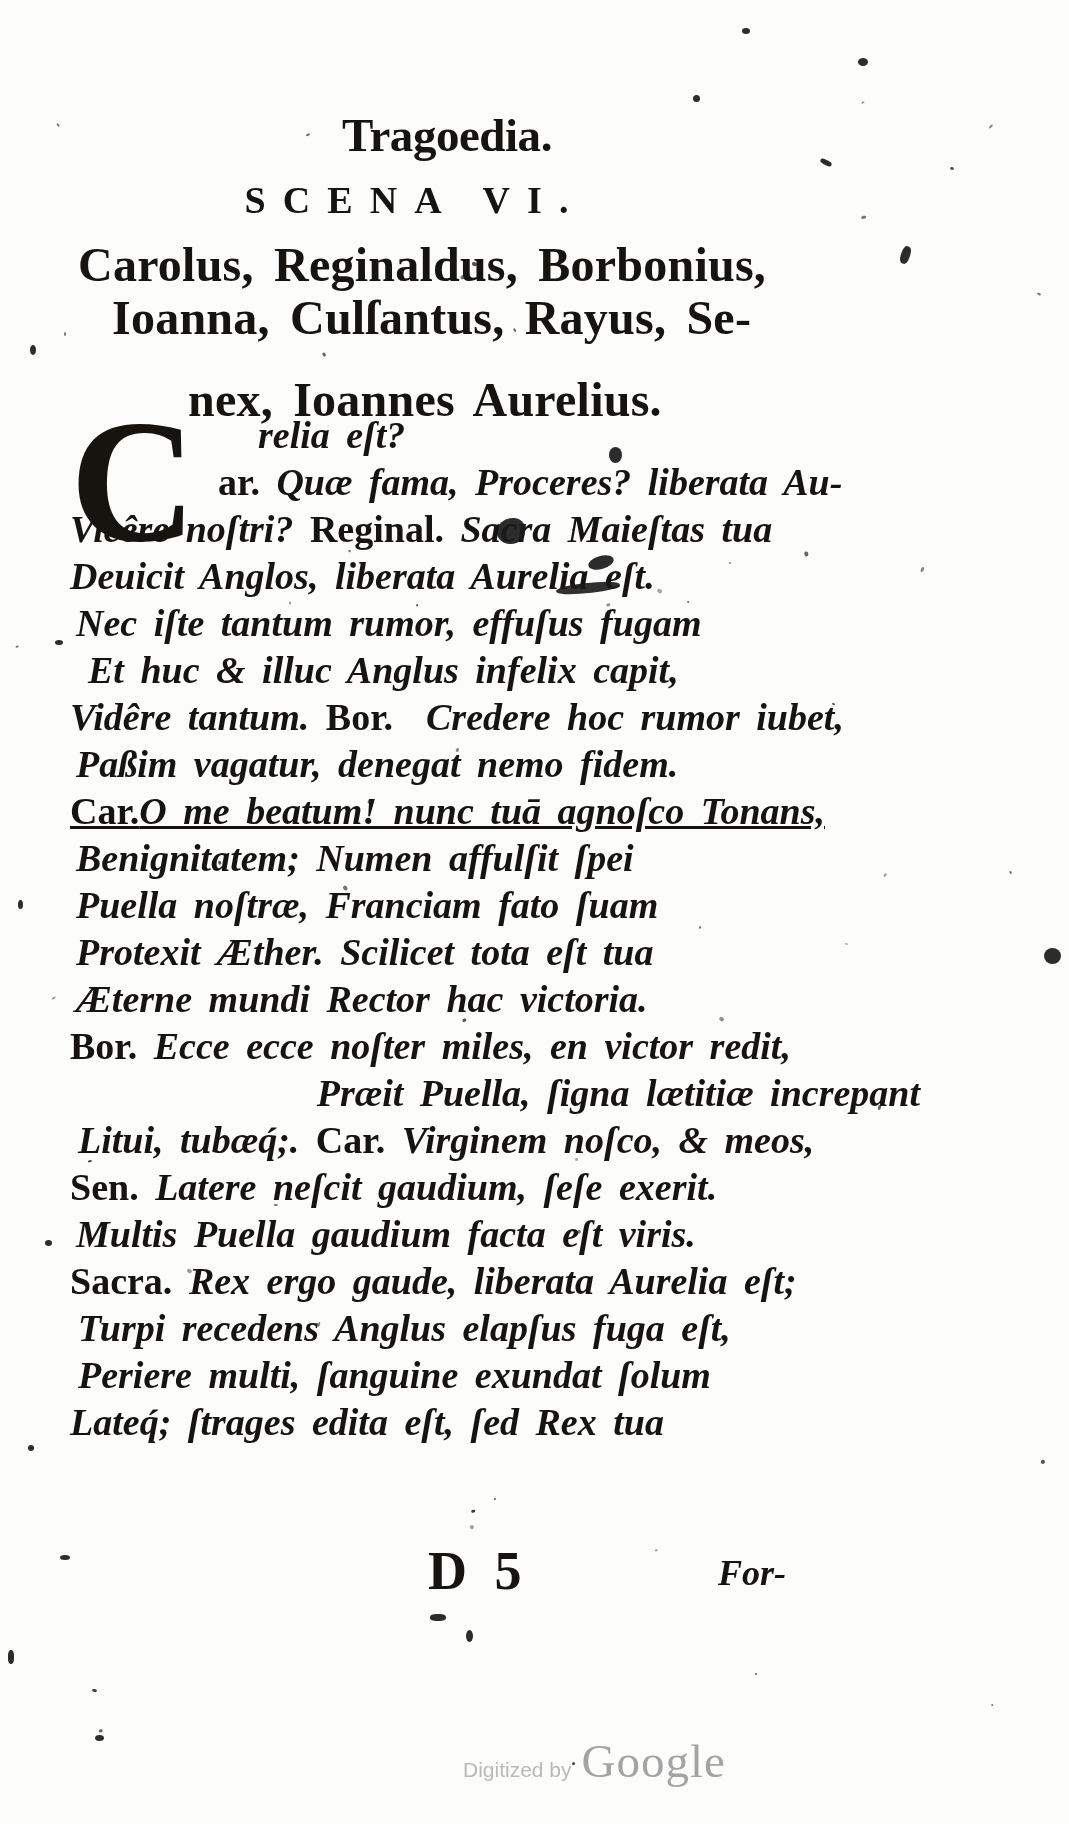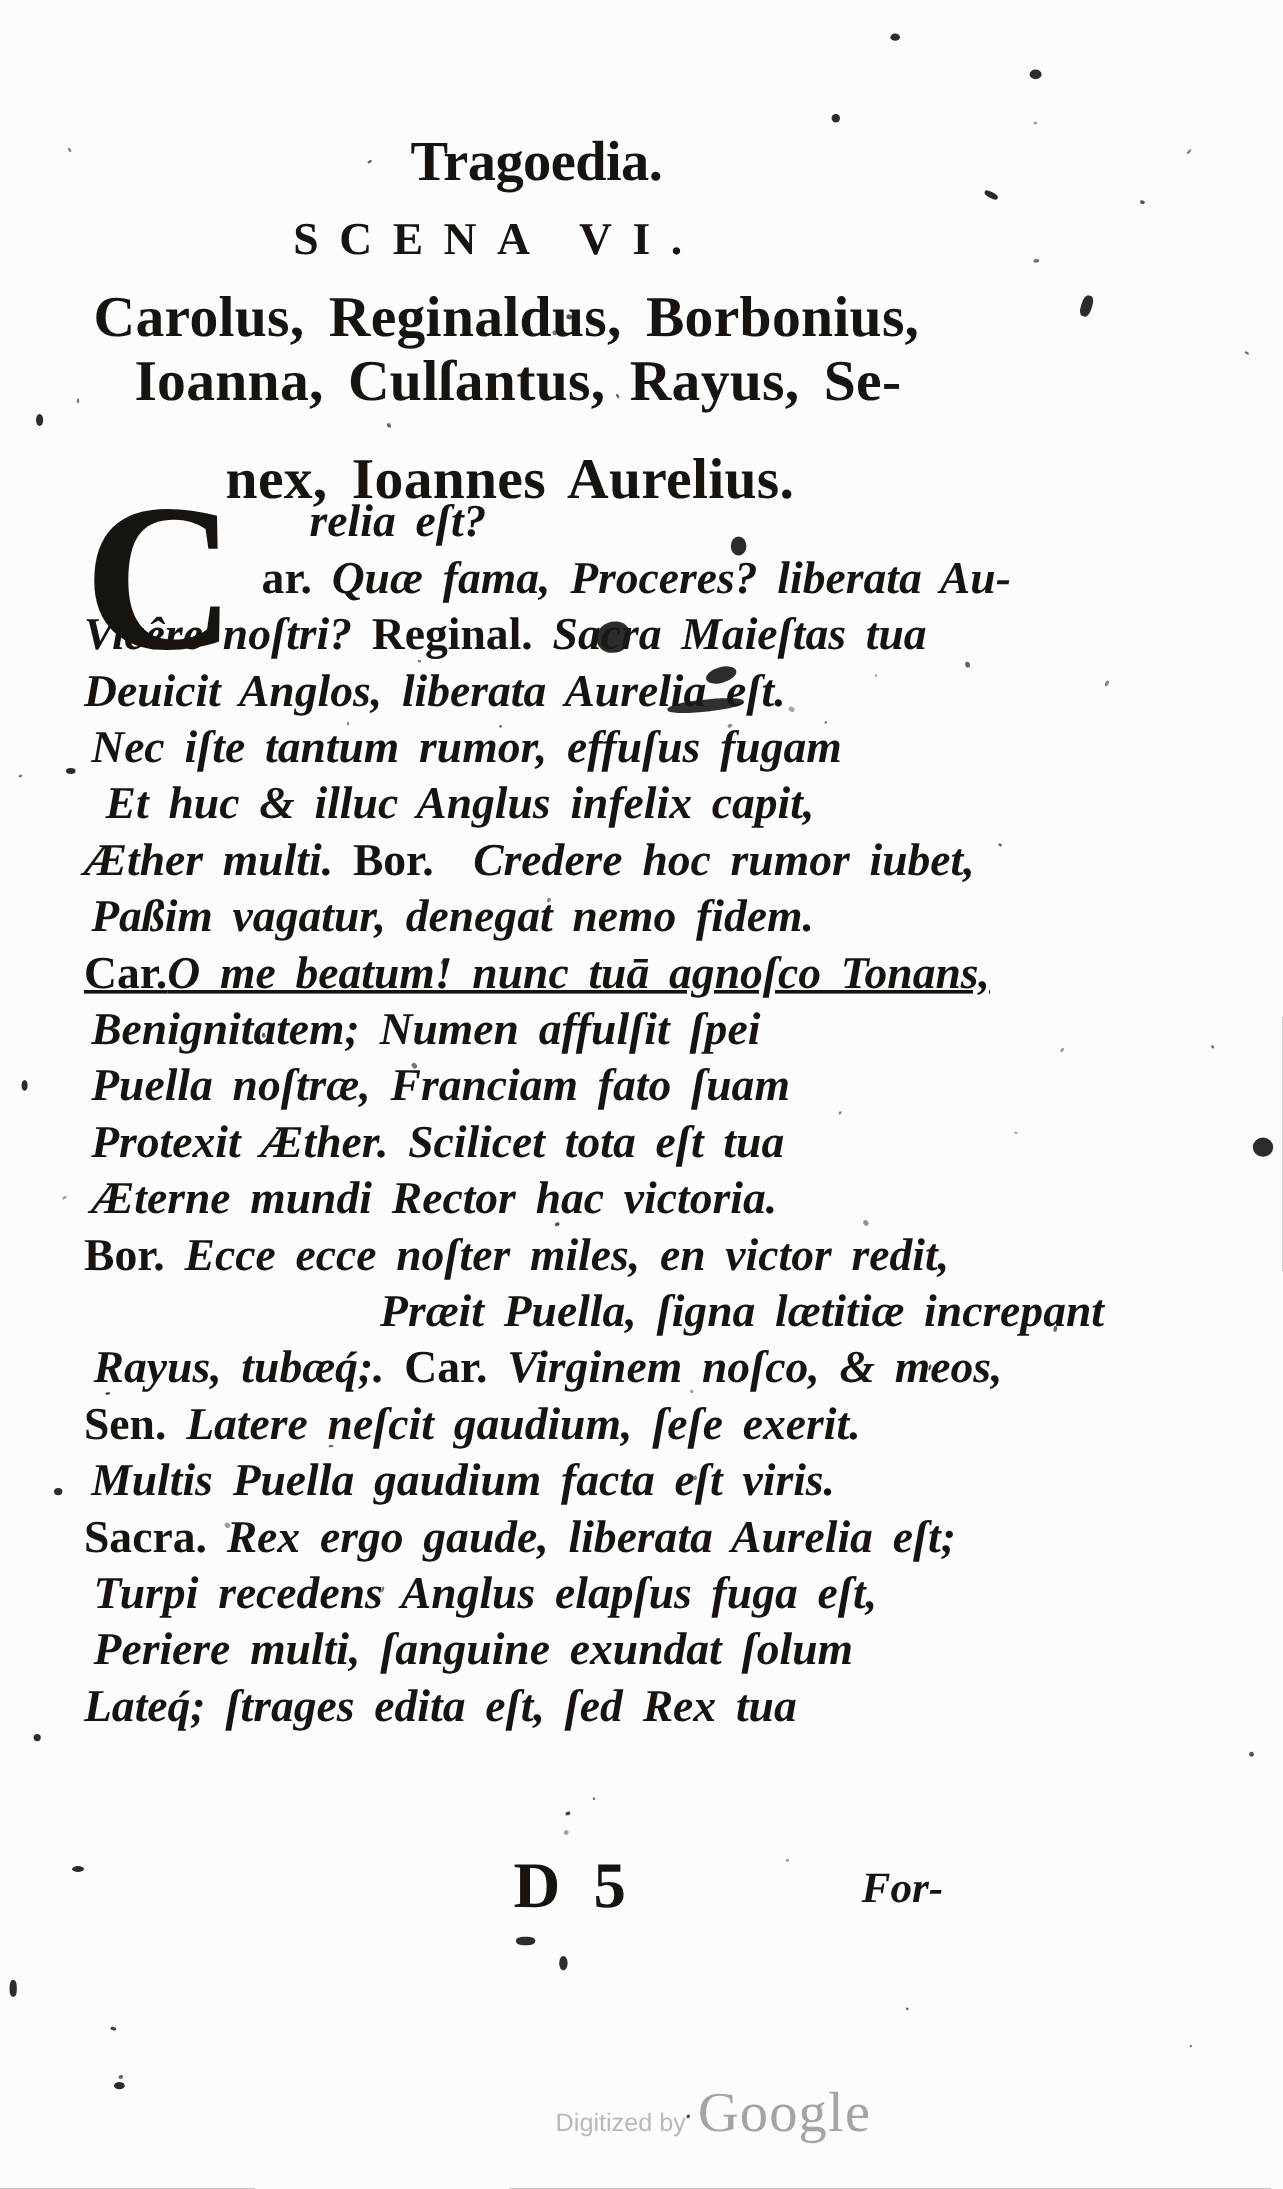--- a/index.html
+++ b/index.html
@@ -84,30 +84,30 @@
 
     <div class="body-block">
       <div class="drop-cap">C</div>
       <div id="body-lines">
           <div class="bodyline" style="padding-left: 188px;"><span class="ital">relia eſt?</span></div>
           <div class="bodyline" style="padding-left: 148px;"><span class="rom">ar. </span><span class="ital">Quæ fama, Proceres? liberata Au-</span></div>
           <div class="bodyline" style="padding-left: 0px;"><span class="ital">Vicêre noſtri? </span><span class="rom">Reginal.</span><span class="ital"> Sacra Maieſtas tua</span></div>
           <div class="bodyline" style="padding-left: 0px;"><span class="ital">Deuicit Anglos, liberata Aurelia eſt.</span></div>
           <div class="bodyline" style="padding-left: 6px;"><span class="ital">Nec iſte tantum rumor, effuſus fugam</span></div>
           <div class="bodyline" style="padding-left: 18px;"><span class="ital">Et huc &amp; illuc Anglus infelix capit,</span></div>
-          <div class="bodyline" style="padding-left: 0px;"><span class="ital">Æther multi. </span><span class="rom">Bor.</span><span class="ital">  Credere hoc rumor iubet,</span></div>
+          <div class="bodyline" style="padding-left: 0px;"><span class="ital">Vidêre tantum. </span><span class="rom">Bor.</span><span class="ital">  Credere hoc rumor iubet,</span></div>
           <div class="bodyline" style="padding-left: 6px;"><span class="ital">Paßim vagatur, denegat nemo fidem.</span></div>
           <div class="bodyline" style="padding-left: 0px; text-decoration: underline;"><span class="rom">Car.</span><span class="ital">O me beatum! nunc tuā agnoſco Tonans,</span></div>
           <div class="bodyline" style="padding-left: 6px;"><span class="ital">Benignitatem; Numen affulſit ſpei</span></div>
           <div class="bodyline" style="padding-left: 6px;"><span class="ital">Puella noſtræ, Franciam fato ſuam</span></div>
           <div class="bodyline" style="padding-left: 6px;"><span class="ital">Protexit Æther. Scilicet tota eſt tua</span></div>
           <div class="bodyline" style="padding-left: 6px;"><span class="ital">Æterne mundi Rector hac victoria.</span></div>
           <div class="bodyline" style="padding-left: 0px;"><span class="rom">Bor. </span><span class="ital">Ecce ecce noſter miles, en victor redit,</span></div>
           <div class="bodyline" style="padding-left: 8px; text-align: right;"><span class="ital">Præit Puella, ſigna lætitiæ increpant</span></div>
-          <div class="bodyline" style="padding-left: 8px;"><span class="ital">Rayus, tubæq́;. </span><span class="rom">Car. </span><span class="ital">Virginem noſco, &amp; meos,</span></div>
+          <div class="bodyline" style="padding-left: 8px;"><span class="ital">Litui, tubæq́;. </span><span class="rom">Car. </span><span class="ital">Virginem noſco, &amp; meos,</span></div>
           <div class="bodyline" style="padding-left: 0px;"><span class="rom">Sen. </span><span class="ital">Latere neſcit gaudium, ſeſe exerit.</span></div>
           <div class="bodyline" style="padding-left: 6px;"><span class="ital">Multis Puella gaudium facta eſt viris.</span></div>
           <div class="bodyline" style="padding-left: 0px;"><span class="rom">Sacra. </span><span class="ital">Rex ergo gaude, liberata Aurelia eſt;</span></div>
           <div class="bodyline" style="padding-left: 8px;"><span class="ital">Turpi recedens Anglus elapſus fuga eſt,</span></div>
           <div class="bodyline" style="padding-left: 8px;"><span class="ital">Periere multi, ſanguine exundat ſolum</span></div>
           <div class="bodyline" style="padding-left: 0px;"><span class="ital">Lateq́; ſtrages edita eſt, ſed Rex tua</span></div>
         </div>
     </div>
 
   </div>

